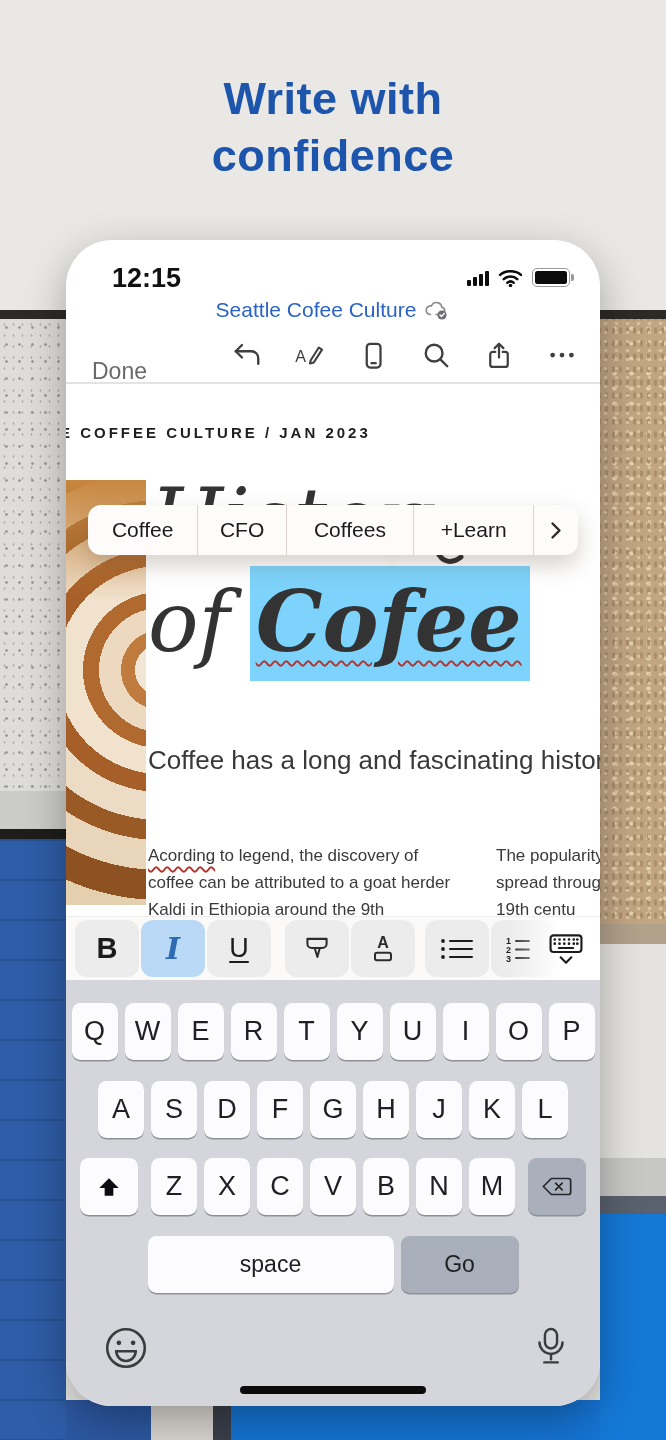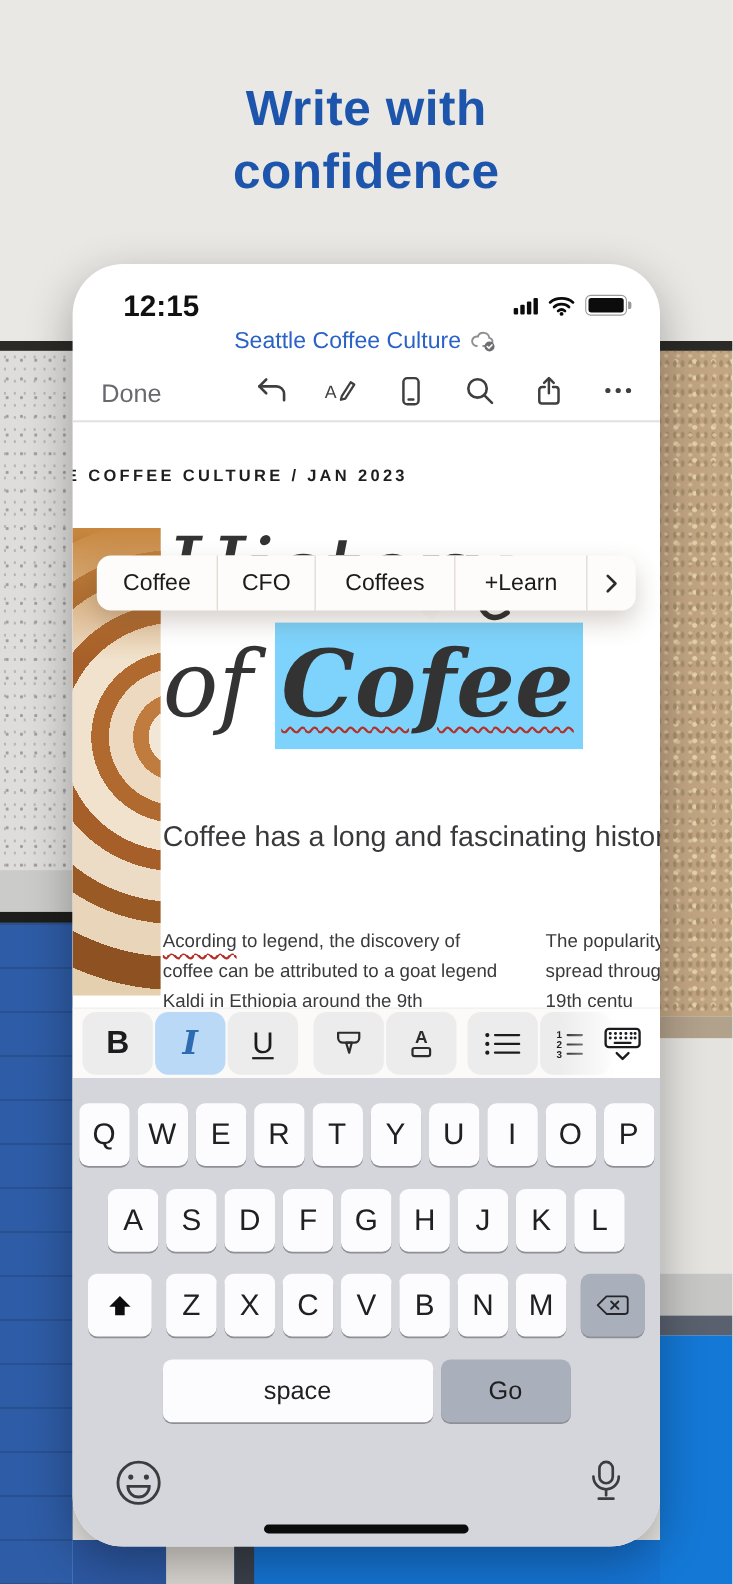--- a/index.html
+++ b/index.html
@@ -51,21 +51,21 @@
   .sigbars i { display:block; width:3.6px; background:#0c0c0c; border-radius:1px; }
   .sb1{height:6px}.sb2{height:9px}.sb3{height:12px}.sb4{height:15px}
   .battery { position:relative; width:36px; height:17px; border:1.5px solid #9a9a9e; border-radius:5px; }
   .battery .fill { position:absolute; left:2px; top:2px; right:2px; bottom:2px; background:#0c0c0c; border-radius:2.5px; }
   .battery .nub { position:absolute; right:-5px; top:4.5px; width:2.8px; height:7px; background:#9a9a9e; border-radius:0 2px 2px 0; }
 
   
   .doc-title-row { position:absolute; top:58px; left:0; width:100%; display:flex; justify-content:center; align-items:center; gap:7px; }
   .doc-title { font-size:21px; color:#2a63c5; }
   .word-toolbar { position:absolute; top:92px; left:0; width:100%; height:50px; }
-  .done { position:absolute; left:26px; top:12px; font-size:23px; color:#68686d; }
+  .done { position:absolute; left:26px; top:26px; font-size:23px; color:#68686d; }
   .tb-icon { position:absolute; top:8px; width:30px; height:30px; }
   .tb-undo{left:166px}.tb-pen{left:228px}.tb-mobile{left:292px}.tb-search{left:355px}.tb-share{left:418px}.tb-more{left:481px}
   .tb-divider { position:absolute; top:142px; left:0; width:100%; height:1.5px; background:#e3e3e3; }
 
   
   .breadcrumb { position:absolute; left:-6px; top:184px; font-size:15px; font-weight:700;
                 letter-spacing:3px; color:#1e1e1e; white-space:nowrap; }
   .latte { position:absolute; left:0; top:240px; width:80px; height:425px;
            background-image:
              linear-gradient(#c8873f, rgba(200,135,63,0) 120px),
@@ -185,21 +185,21 @@
           <circle cx="12" cy="16.6" r="1.7" fill="#0a0a0a" stroke="none"></circle>
         </svg>
       </span>
       <div class="battery">
         <div class="fill"></div>
           <div class="nub"></div>
       </div>
     </div>
 
     <div class="doc-title-row">
-      <span class="doc-title">Seattle Coffee Culture</span>
+      <span class="doc-title">Seattle Cofee Culture</span>
       <span>
         <svg width="27" height="21" viewBox="0 0 27 21" fill="none">
           <path d="M7.5 14.5 a4.3 4.3 0 1 1 .9 -8.5 a5.4 5.4 0 0 1 10.4 1.2 a3.7 3.7 0 0 1 -.6 7.3 h-5" stroke="#8f8f93" stroke-width="1.7" stroke-linecap="round"></path>
           <circle cx="19" cy="15" r="4.6" fill="#6d6d72"></circle>
           <path d="M17 15 l1.5 1.5 L21.2 13.6" stroke="#ffffff" stroke-width="1.5" fill="none" stroke-linecap="round"></path>
         </svg>
       </span>
     </div>
 
     <div class="word-toolbar">
@@ -276,21 +276,21 @@
       <span class="prefix">of</span><span class="selected">Cofee</span>
     </div>
 
     <div class="body-par">
       <div>Coffee has a long and fascinating history</div>
     </div>
 
     <div class="columns">
       <div class="col col-left">
         <div><span class="wavy-sm">Acording</span><span> to legend, the discovery of</span></div>
-        <div>coffee can be attributed to a goat legend</div>
+        <div>coffee can be attributed to a goat herder</div>
         <div>Kaldi in Ethiopia around the 9th</div>
       </div>
       <div class="col col-right">
         <div>The popularity</div>
         <div>spread through</div>
         <div>19th centu</div>
       </div>
     </div>
 
     <div class="format-bar">

